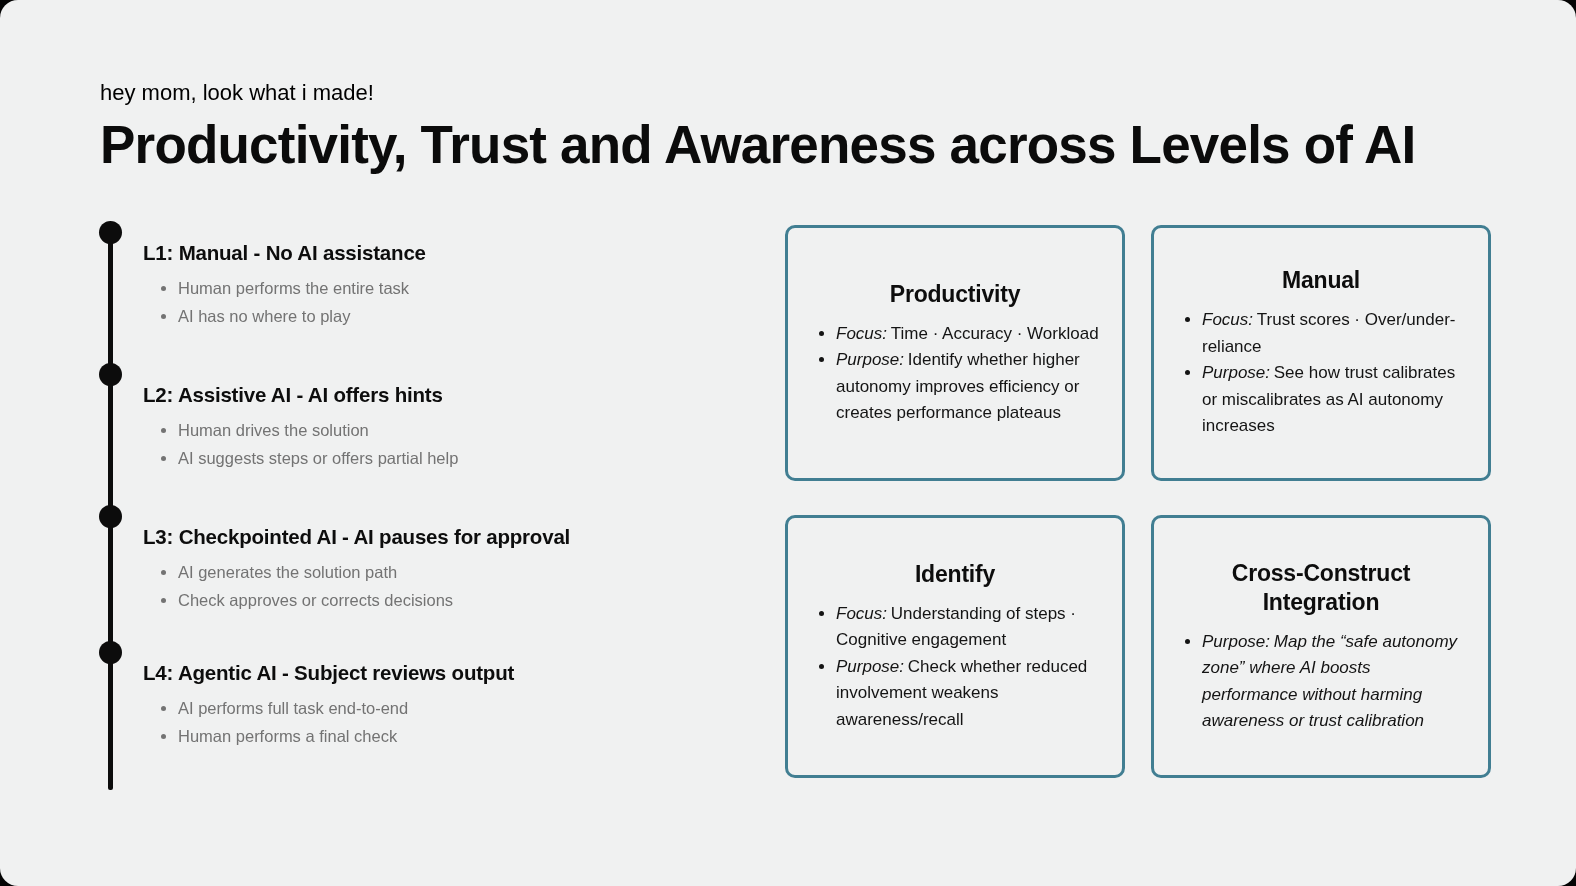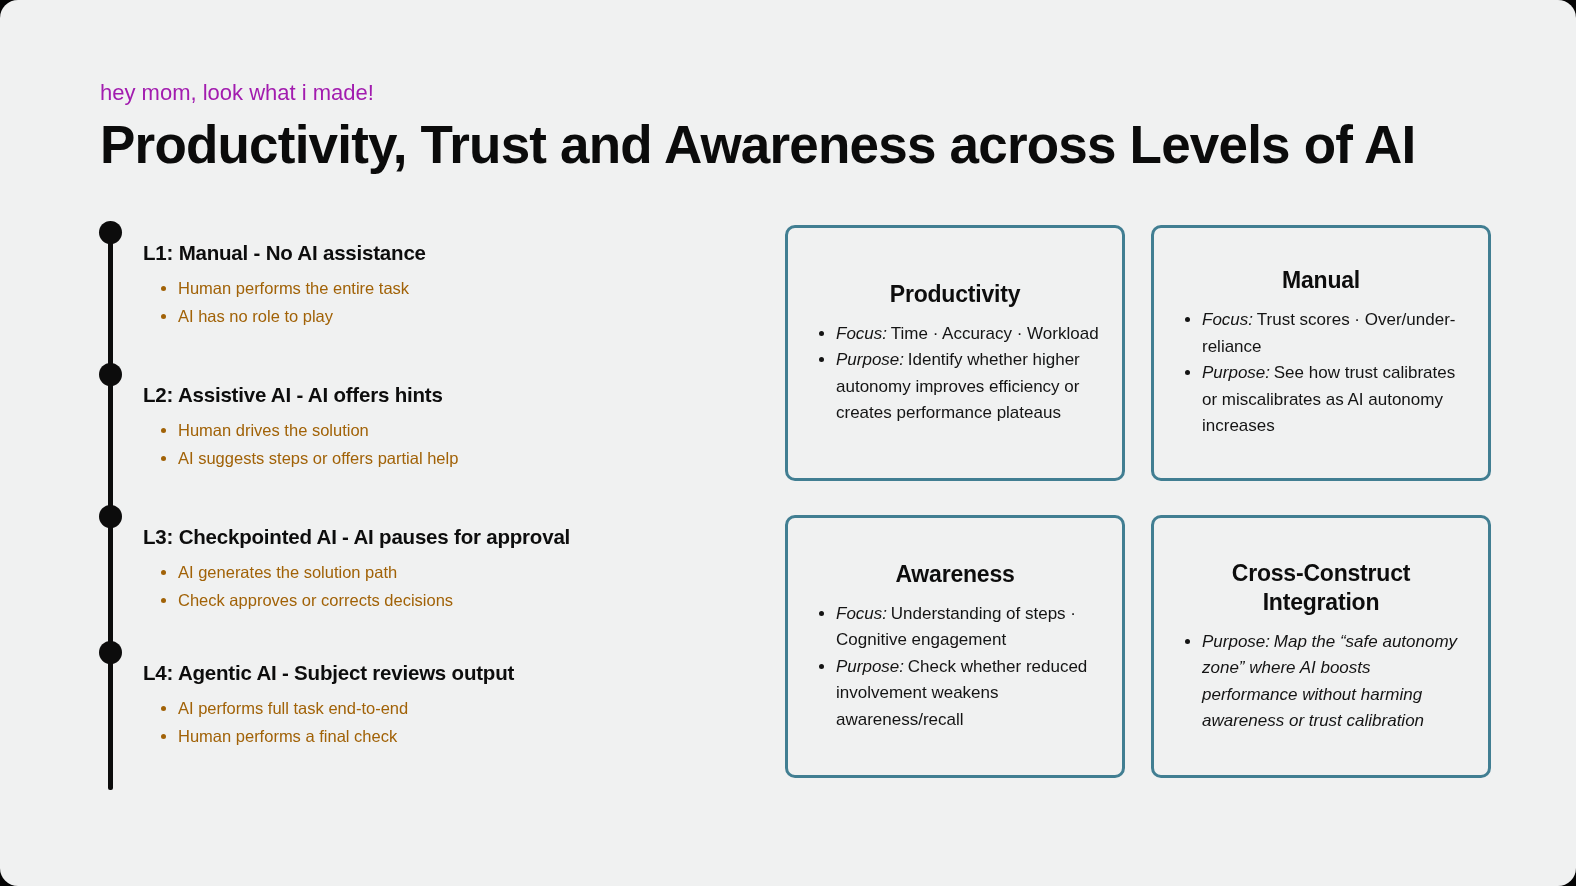--- a/index.html
+++ b/index.html
@@ -20,21 +20,21 @@
   .slide{
     position:absolute;inset:0;
     background:var(--slide-bg);
     border-radius:18px;
     overflow:hidden;
     box-shadow:0 1px 2px rgba(0,0,0,.45);
   }
   
   .header{position:absolute;left:100px;top:80px;right:100px;}
   .eyebrow{
-    font-size:22px;line-height:1.2;color:#a21caf;letter-spacing:0;
+    font-size:22px;line-height:1.2;color:#000000;letter-spacing:0;
   }
   .title{
     margin:9px 0 0;
     font-size:53px;line-height:1.12;font-weight:700;
     letter-spacing:-0.8px;color:#0b0b0b;
   }
   
   .timeline{position:absolute;left:99px;top:0;width:620px;height:100%;}
   .timeline-line{
     position:absolute;left:9px;top:232px;width:5px;height:558px;
@@ -50,21 +50,21 @@
     background:var(--dot);z-index:1;
   }
   .tl-heading{
     margin:18px 0 0;font-size:20.5px;font-weight:700;line-height:27px;
     color:#0d0d0d;letter-spacing:-0.2px;
   }
   .tl-bullets{
     margin:9px 0 0;padding:0 0 0 35px;list-style:disc outside;
   }
   .tl-bullets li{
-    font-size:16.5px;line-height:27.5px;color:#a16207;
+    font-size:16.5px;line-height:27.5px;color:#737373;
   }
   
   .cards{
     position:absolute;left:765px;top:225px;
     display:grid;
     grid-template-columns:340px 340px;
     grid-template-rows:256px 263px;
     column-gap:26px;row-gap:34px;padding-left:20px;
   }
   .card{
@@ -100,21 +100,21 @@
     </div>
 
     <div class="timeline">
       <div class="timeline-line"></div>
       <div id="timeline-items">
   <div class="tl-item">
     <span class="tl-dot"></span>
     <h2 class="tl-heading">L1: Manual - No AI assistance</h2>
     <ul class="tl-bullets">
               <li>Human performs the entire task</li>
-              <li>AI has no role to play</li>
+              <li>AI has no where to play</li>
             </ul>
   </div>
 
   <div class="tl-item">
     <span class="tl-dot"></span>
     <h2 class="tl-heading">L2: Assistive AI - AI offers hints</h2>
     <ul class="tl-bullets">
               <li>Human drives the solution</li>
               <li>AI suggests steps or offers partial help</li>
             </ul>
@@ -151,21 +151,21 @@
 
   <div class="card">
     <h3 class="card-title">Manual</h3>
     <ul class="card-bullets">
             <li><em class="lead">Focus:</em><span>Trust scores · Over/under-reliance</span></li>
             <li><em class="lead">Purpose:</em><span>See how trust calibrates or miscalibrates as AI autonomy increases</span></li>
           </ul>
   </div>
 
   <div class="card">
-    <h3 class="card-title">Awareness</h3>
+    <h3 class="card-title">Identify</h3>
     <ul class="card-bullets">
             <li><em class="lead">Focus:</em><span>Understanding of steps · Cognitive engagement</span></li>
             <li><em class="lead">Purpose:</em><span>Check whether reduced involvement weakens awareness/recall</span></li>
           </ul>
   </div>
 
   <div class="card">
     <h3 class="card-title">Cross-Construct Integration</h3>
     <ul class="card-bullets">
             <li class="all-italic"><em class="lead">Purpose:</em><span>Map the “safe autonomy zone” where AI boosts performance without harming awareness or trust calibration</span></li>

